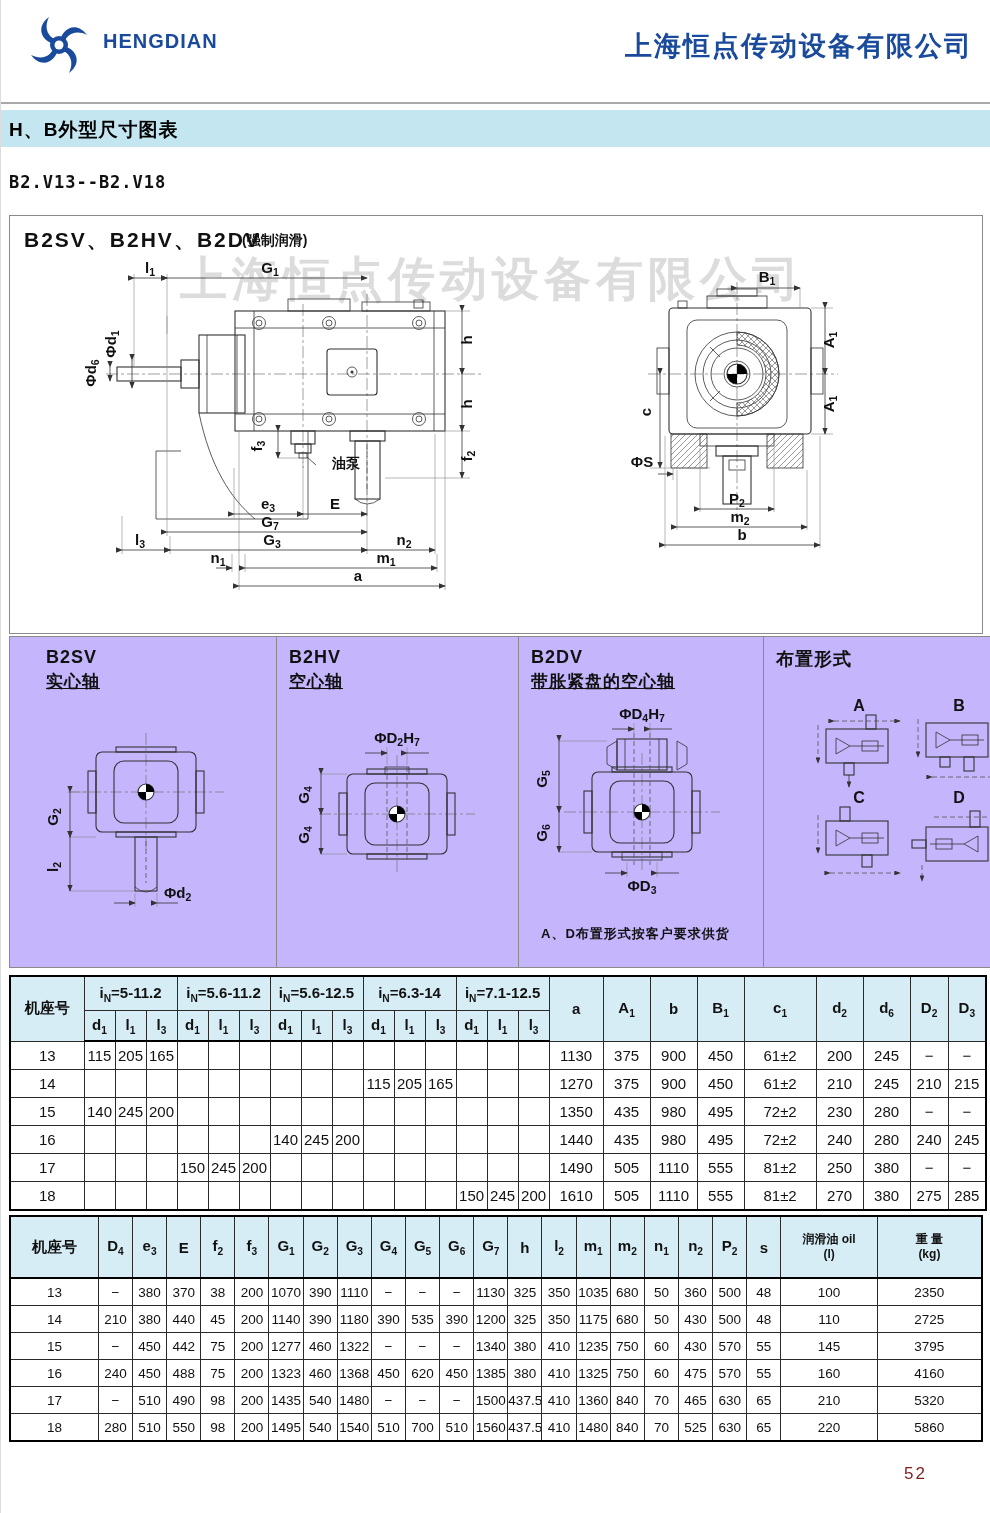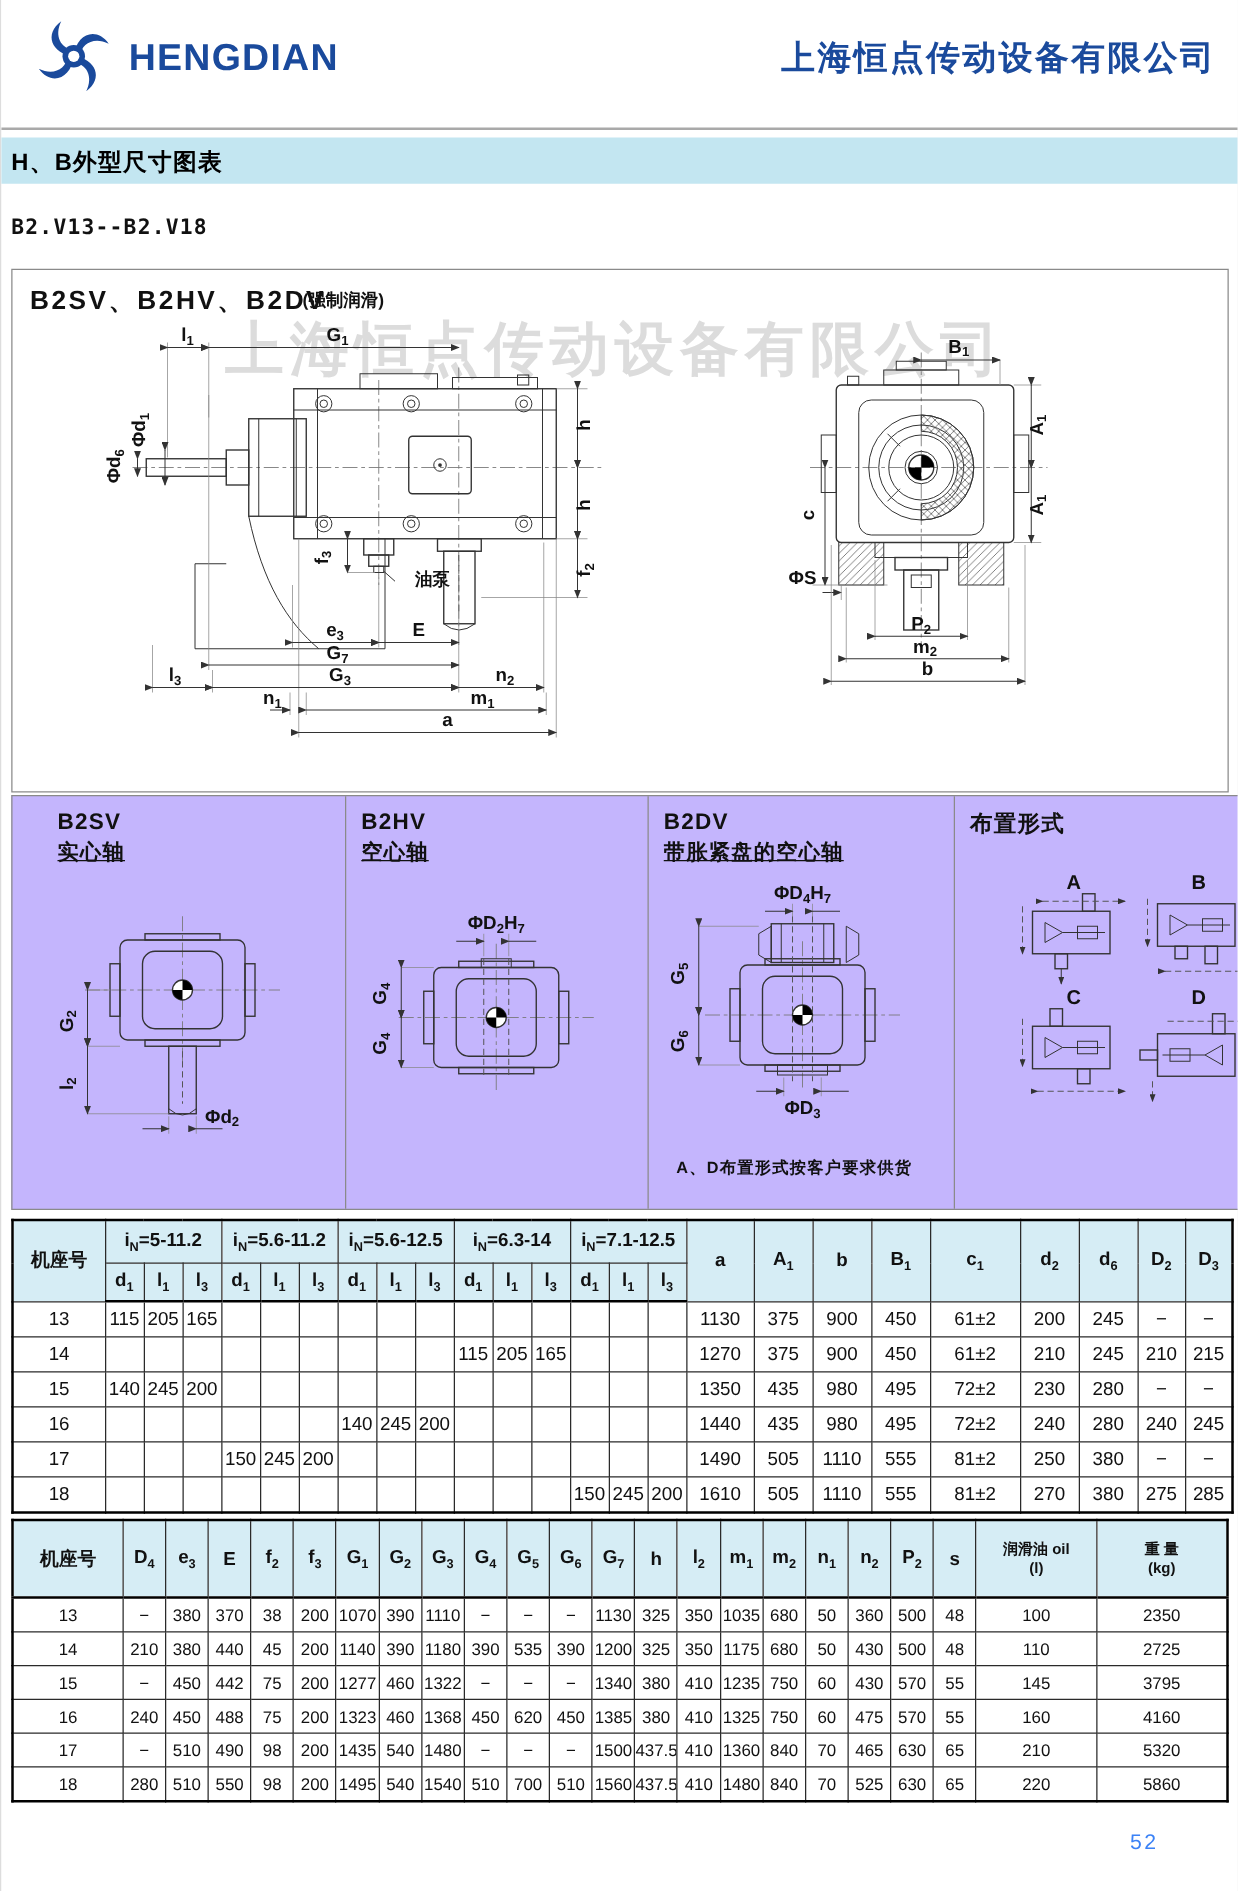--- a/index.html
+++ b/index.html
@@ -2,21 +2,21 @@
 <html><head>
 <meta charset="utf-8">
 <style>
   html,body{margin:0;padding:0;background:#f2f2f2;}
   .page{position:relative;width:990px;height:1513px;background:#fff;margin:0 auto;
         font-family:"Liberation Sans",sans-serif;color:#111;overflow:hidden;
         border-left:1px solid #ddd;border-right:1px solid #ddd;}
   
   .hdr{position:absolute;top:0;left:0;right:0;height:102px;border-bottom:2px solid #a9a9a9;background:#fff;}
   .logo{position:absolute;left:26px;top:13px;width:64px;height:64px;}
-  .brand{position:absolute;left:102px;top:30px;font-size:30px;font-weight:bold;color:#1a4a9c;letter-spacing:1px;}
+  .brand{position:absolute;left:102px;top:30px;font-size:20px;font-weight:bold;color:#1a4a9c;letter-spacing:1px;}
   .company{position:absolute;right:18px;top:28px;font-size:27px;font-weight:bold;color:#1a4a9c;
            font-family:"Liberation Serif",serif;letter-spacing:2px;}
   
   .titlebar{position:absolute;top:110px;left:0;right:0;height:37px;background:#c3e6f1;}
   .titlebar .t{position:absolute;left:8px;top:7px;font-size:19px;font-weight:bold;color:#000;letter-spacing:1px;}
   .modelrange{position:absolute;top:172px;left:8px;font-family:"DejaVu Sans Mono",monospace;
               font-size:17px;font-weight:bold;letter-spacing:1px;}
   
   .drawbox{position:absolute;top:215px;left:8px;width:972px;height:417px;border:1px solid #8a8a8a;overflow:hidden;background:#fff;}
   .drawtitle{position:absolute;left:14px;top:10px;font-size:21px;font-weight:bold;letter-spacing:2px;}
@@ -50,21 +50,21 @@
   th,td{border:1px solid #2a2a2a;text-align:center;vertical-align:middle;padding:0;overflow:hidden;white-space:nowrap;}
   thead th{background:#d6edf5;font-weight:bold;margin-top:18px;}
   .t1 thead tr:first-child th{height:33px;font-size:15px;}
   .t1 thead tr:last-child th{height:29px;font-size:15px;border-bottom:2px solid #000;}
   .t1 td{height:27px;font-size:15px;}
   .t2 thead th{height:60px;font-size:15px;white-space:pre-line;border-bottom:2px solid #000;}
   .t2 th.small{font-size:12px;line-height:1.25;}
   .t2 td{height:26px;font-size:13.5px;}
   sub{font-size:68%;}
   
-  .pagenum{position:absolute;top:1464px;left:903px;font-size:17px;letter-spacing:2px;color:#3b82f6;}
+  .pagenum{position:absolute;top:1464px;left:903px;font-size:17px;letter-spacing:2px;color:#7f1d1d;}
 </style>
 </head>
 <body>
 
 <div class="page">
 
   
   <svg width="0" height="0">
     <defs>
       <g id="gbox">

